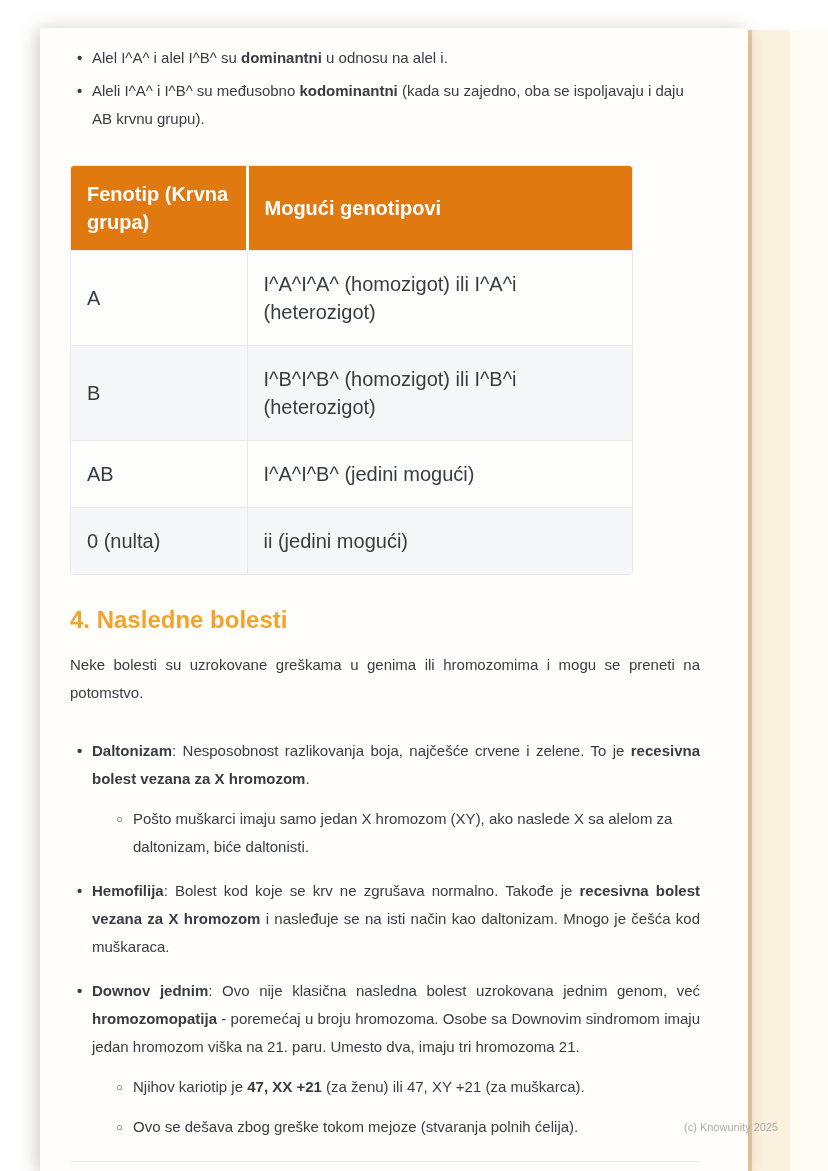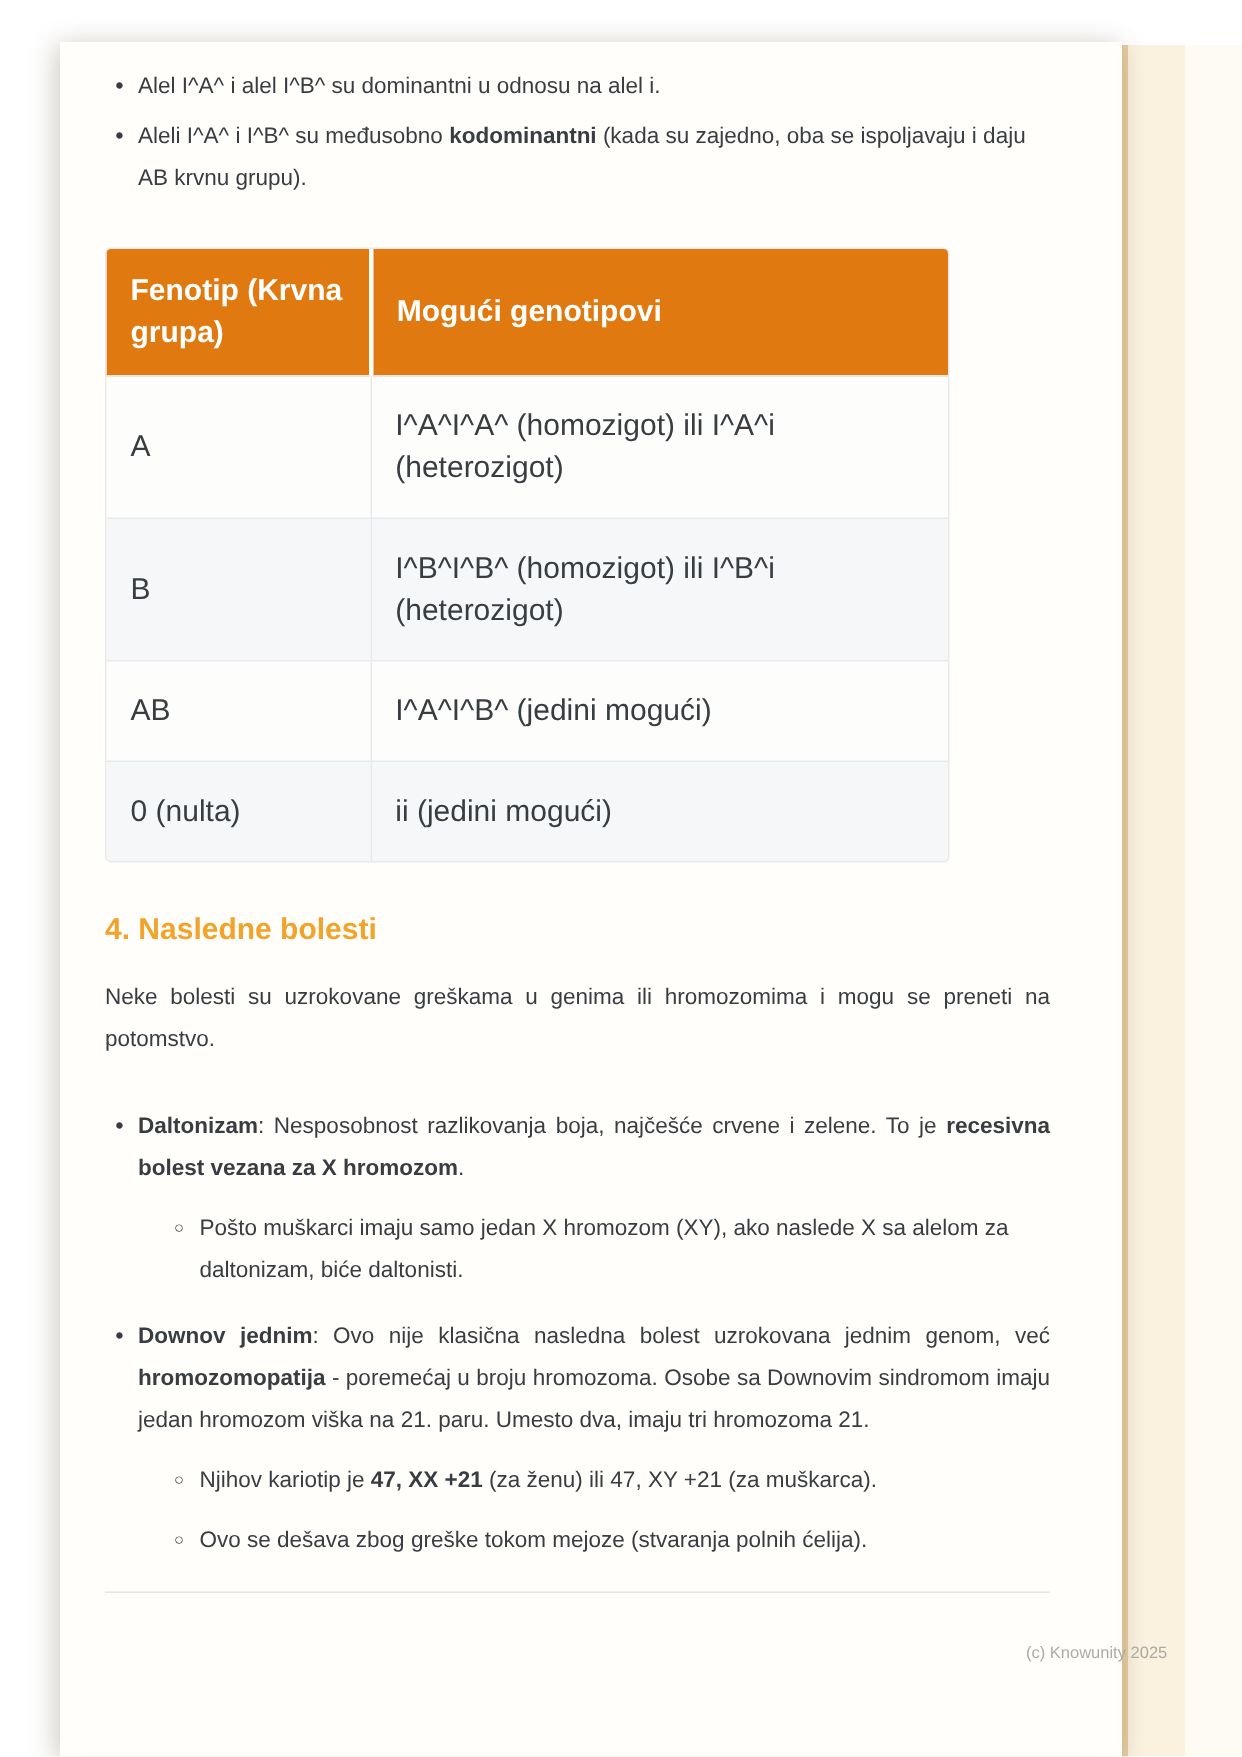--- a/index.html
+++ b/index.html
@@ -78,54 +78,54 @@
   td {
     padding: 19px 16px;
     border-top: 1px solid var(--border);
     background: #FDFDFB;
   }
   td:first-child { border-right: 1px solid var(--border); }
   tbody tr:nth-child(even) td { background: var(--row_alt_bg); }
 
   h3.section-heading {
     margin: 32px 0 0 0;
-    font-size: 20px;
+    font-size: 24px;
     line-height: 26px;
     color: var(--accent_heading);
     font-weight: 700;
   }
   p.section-intro { margin: 18px 0 0 0; }
 
   .divider {
     border: none;
     border-top: 1px solid var(--divider);
     margin: 20px 0 0 0;
   }
 
   .watermark {
     position: absolute;
-    left: 684px; top: 1095px;
+    left: 684px; top: 1120px;
     font-size: 11px;
     line-height: 14px;
     color: var(--watermark);
     z-index: 5;
     white-space: nowrap;
   }
 </style>
 </head>
 <body>
 
 <div class="stripe-line"></div>
 <div class="stripe-band"></div>
 <div class="stripe-outer"></div>
 
 <div class="page">
 
   <ul class="intro-list">
-    <li class="main-bullet"><span>Alel I^A^ i alel I^B^ su </span><span style="font-weight: 400;">dominantni</span><span> u odnosu na alel i.</span></li>
+    <li class="main-bullet"><span>Alel I^A^ i alel I^B^ su </span><span style="font-weight: 700;">dominantni</span><span> u odnosu na alel i.</span></li>
     <li class="main-bullet"><span>Aleli I^A^ i I^B^ su međusobno </span><span style="font-weight: 700;">kodominantni</span><span> (kada su zajedno, oba se ispoljavaju i daju AB krvnu grupu).</span></li>
   </ul>
 
   <div class="table-wrap">
     <table>
       <thead>
         <tr>
           <th>Fenotip (Krvna grupa)</th>
           <th>Mogući genotipovi</th>
         </tr>
@@ -156,20 +156,23 @@
   <p class="section-intro justify">Neke bolesti su uzrokovane greškama u genima ili hromozomima i mogu se preneti na potomstvo.</p>
 
   <ul class="disease-list">
     <li class="main-bullet">
       <div class="justify"><span style="font-weight: 700;">Daltonizam</span><span>: Nesposobnost razlikovanja boja, najčešće crvene i zelene. To je </span><span style="font-weight: 700;">recesivna bolest vezana za X hromozom</span><span>.</span></div>
       <ul class="sub-list">
         <li class="sub-bullet"><span>Pošto muškarci imaju samo jedan X hromozom (XY), ako naslede X sa alelom za daltonizam, biće daltonisti.</span></li>
       </ul>
     </li>
     <li class="main-bullet">
+      <div class="justify"><span style="font-weight: 700;">Hemofilija</span><span>: Bolest kod koje se krv ne zgrušava normalno. Takođe je </span><span style="font-weight: 700;">recesivna bolest vezana za X hromozom</span><span> i nasleđuje se na isti način kao daltonizam. Mnogo je češća kod muškaraca.</span></div>
+    </li>
+    <li class="main-bullet">
       <div class="justify"><span style="font-weight: 700;">Downov jednim</span><span>: Ovo nije klasična nasledna bolest uzrokovana jednim genom, već </span><span style="font-weight: 700;">hromozomopatija</span><span> - poremećaj u broju hromozoma. Osobe sa Downovim sindromom imaju jedan hromozom viška na 21. paru. Umesto dva, imaju tri hromozoma 21.</span></div>
       <ul class="sub-list">
         <li class="sub-bullet"><span>Njihov kariotip je </span><span style="font-weight: 700;">47, XX +21</span><span> (za ženu) ili </span><span style="font-weight: 400;">47, XY +21</span><span> (za muškarca).</span></li>
         <li class="sub-bullet"><span>Ovo se dešava zbog greške tokom mejoze (stvaranja polnih ćelija).</span></li>
       </ul>
     </li>
   </ul>
 
   <hr class="divider">
 

